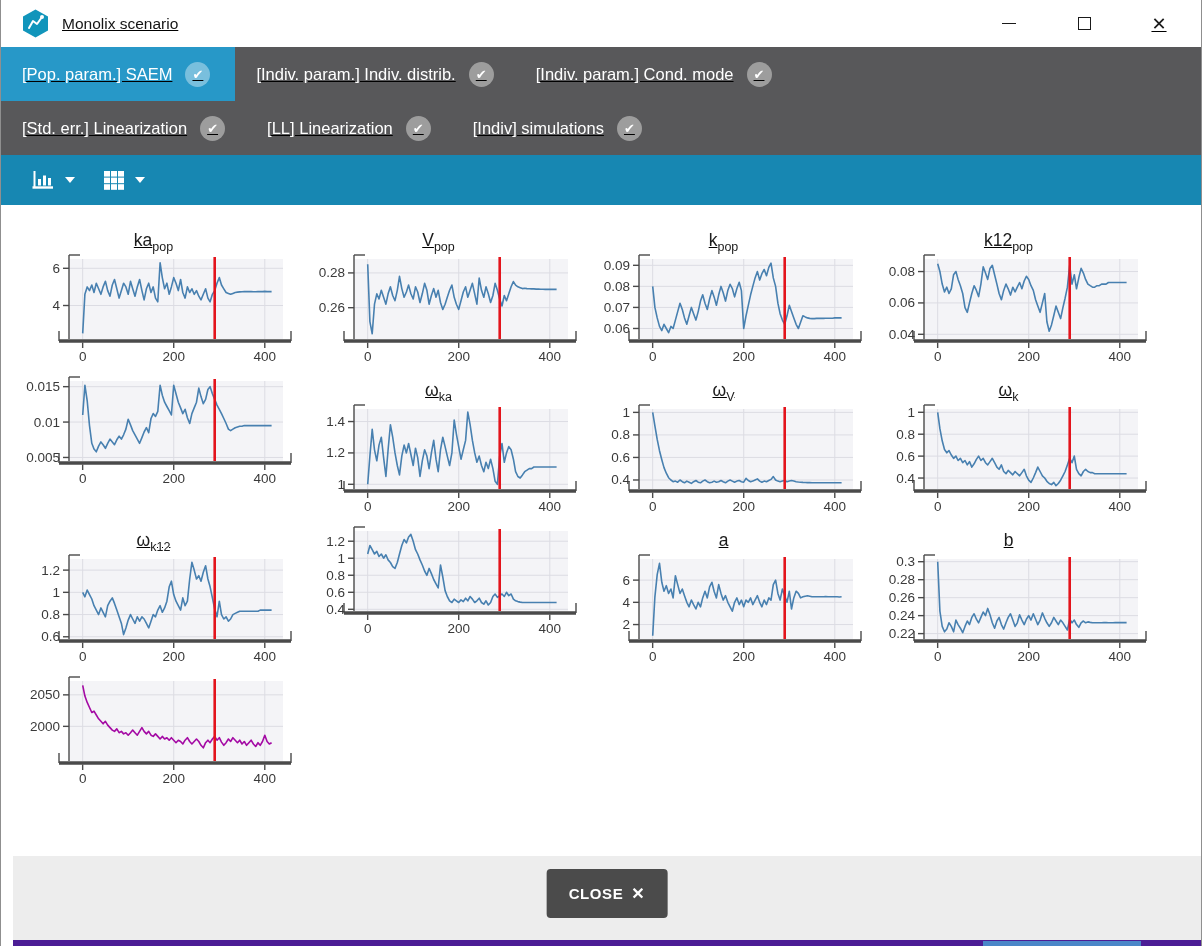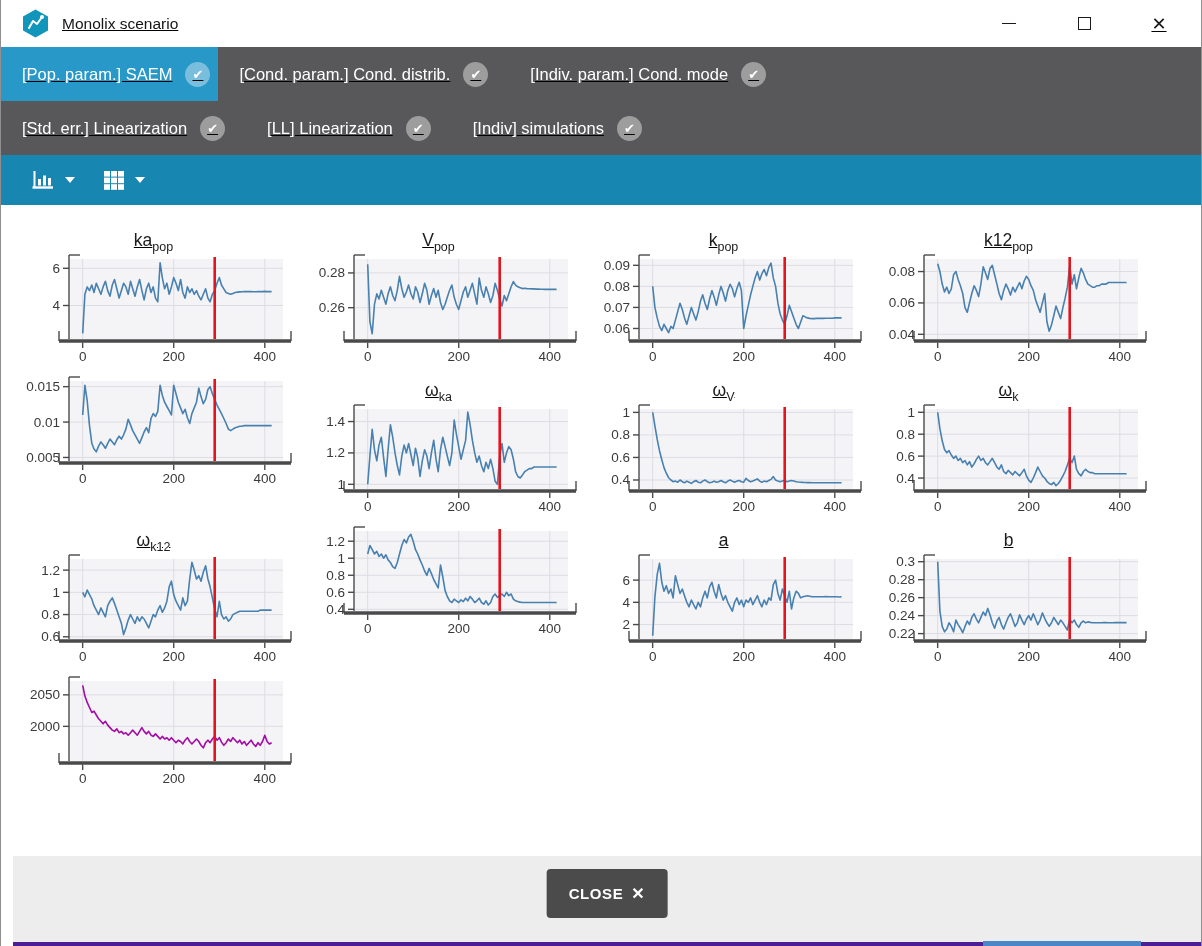--- a/index.html
+++ b/index.html
@@ -13,37 +13,37 @@
   .title-text{ margin-left:13px; font-size:15.5px; color:#141414; }
   .controls{ margin-left:auto; display:flex; align-items:center; gap:47px; margin-right:28px; }
   .ctrl{ width:28px; height:28px; display:flex; align-items:center; justify-content:center; cursor:default; }
   .min-glyph{ width:14px; height:1.6px; background:#1a1a1a; }
   .max-glyph{ width:13px; height:13px; border:1.4px solid #1a1a1a; background:transparent; }
   .close-glyph{ font-size:18px; color:#1a1a1a; font-weight:400; line-height:1; }
   
   .tabbar{ background:#58585a; }
   .tab-row{ height:54px; display:flex; align-items:stretch; }
   .tab{ display:flex; align-items:center; gap:13px; padding:0 21px; color:#ffffff; font-size:16.5px; cursor:default; white-space:nowrap; }
-  .tab.active{ background:#2798c8; padding-right:8px; }
+  .tab.active{ background:#2798c8; padding-right:25px; }
   .check{ width:25px; height:25px; border-radius:50%; background:#9d9d9d; color:#fff; font-size:13px;
           display:flex; align-items:center; justify-content:center; flex:0 0 auto; }
   .tab.active .check{ background:rgba(255,255,255,0.38); }
   
   .toolbar{ height:50px; background:#1787b2; display:flex; align-items:center; gap:28px; padding-left:31px; }
   .tool-btn{ display:flex; align-items:center; gap:10px; cursor:pointer; }
   .caret{ width:0; height:0; border-left:5.5px solid transparent; border-right:5.5px solid transparent; border-top:6px solid #fff; }
   
   .charts{ background:#ffffff; display:grid; grid-template-columns:repeat(4,285px); grid-auto-rows:150px;
            padding:20px 0 0 10px; height:808px; }
   .chart-cell{ width:285px; }
   .chart-title{ text-align:center; font-size:17.5px; color:#1c1c1c; height:28px; line-height:30px; }
   .chart-title sub{ font-size:12.5px; }
   svg text{ font-family:"Liberation Sans", sans-serif; }
   
-  .footer{ position:absolute; left:12px; right:0; bottom:0; height:90px; background:#ededed; border-bottom:4px solid #4c1d95; }
+  .footer{ position:absolute; left:12px; right:0; bottom:0; height:90px; background:#ededed; border-bottom:6px solid #4c1d95; }
   .close-btn{ position:absolute; left:50%; transform:translateX(-50%); top:13px; background:#4b4b4b; color:#ffffff;
               border:none; border-radius:4px; padding:0 22px; height:49px; font-size:15px; font-weight:700;
               letter-spacing:0.6px; display:flex; align-items:center; gap:8px; font-family:inherit; cursor:pointer; }
   .close-x{ font-size:16px; font-weight:700; }
   .taskbar-peek{ position:absolute; bottom:0; left:982px; width:158px; height:5px; background:#4a86c8; }
 </style>
 </head>
 <body>
 
 <div class="window">
@@ -70,21 +70,21 @@
     </div>
   </div>
 
   <div class="tabbar">
     <div class="tab-row">
         <div class="tab active">
           <span>[Pop. param.] SAEM</span>
           <span class="check">✔</span>
         </div>
         <div class="tab">
-          <span>[Cond. param.] Cond. distrib.</span>
+          <span>[Indiv. param.] Indiv. distrib.</span>
           <span class="check">✔</span>
         </div>
         <div class="tab">
           <span>[Indiv. param.] Cond. mode</span>
           <span class="check">✔</span>
         </div>
       </div>
     <div class="tab-row">
         <div class="tab">
           <span>[Std. err.] Linearization</span>

